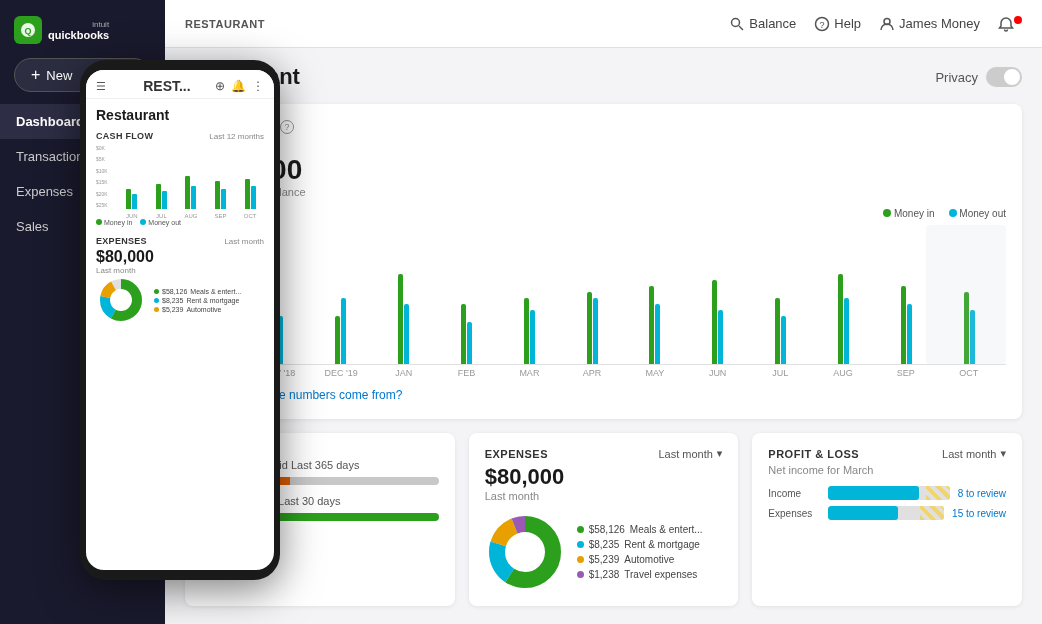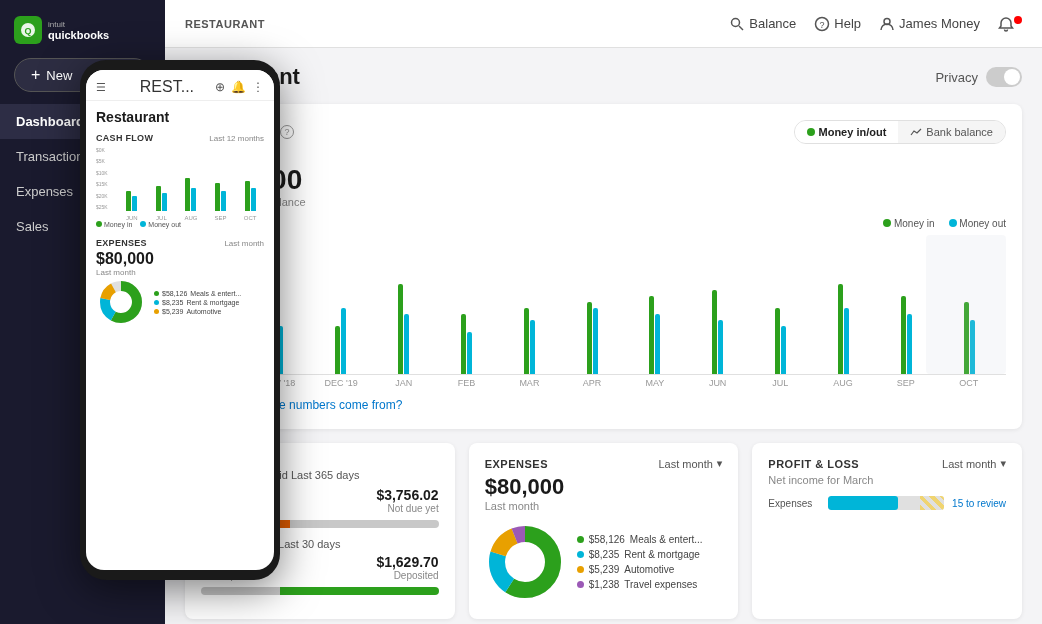--- a/index.html
+++ b/index.html
@@ -194,21 +194,21 @@
       overflow: hidden;
       display: flex;
       flex-direction: column;
     }
     .phone-topbar {
       background: #fff;
       padding: 8px 10px 4px;
       display: flex; align-items: center; justify-content: space-between;
       border-bottom: 1px solid #eee;
     }
-    .phone-title { font-size: 16px; font-weight: 400; color: #333; padding-left: 13px; }
+    .phone-title { font-size: 14px; font-weight: 700; color: #333; padding-left: 13px; }
     .phone-icons { display: flex; gap: 6px; align-items: center; }
     .phone-icon { font-size: 12px; color: #555; cursor: pointer; }
     .phone-content { flex: 1; overflow-y: auto; padding: 8px 10px; font-size: 9px; }
     .phone-rest-title { font-size: 14px; font-weight: 700; color: #1a1a1a; margin-bottom: 8px; }
     .ph-section { margin-bottom: 10px; }
     .ph-section-header { display: flex; justify-content: space-between; align-items: center; margin-bottom: 2px; }
     .ph-section-title { font-size: 9px; font-weight: 700; text-transform: uppercase; color: #333; letter-spacing: 0.3px; }
     .ph-section-sub { font-size: 8px; color: #888; }
     .ph-big { font-size: 16px; font-weight: 700; color: #1a1a1a; }
     .ph-balance-btn {
@@ -236,21 +236,21 @@
 
 <div class="sidebar">
   <div class="sidebar-logo">
     <div class="logo-icon">
       <svg width="16" height="16" viewBox="0 0 16 16">
           <circle cx="8" cy="8" r="7" fill="#fff" opacity="0.9"></circle>
           <text x="8" y="12" font-size="9" font-weight="bold" fill="#2ca01c" text-anchor="middle">Q</text>
         </svg>
     </div>
     <div>
-      <div style="font-size:8px;color:#aaa;">intuit</div>
+      <div style="font-size:8px;color:#aaa;text-align:right;">intuit</div>
       <div style="font-size:11px;font-weight:700;color:#fff;">quickbooks</div>
     </div>
   </div>
 
   <button class="new-btn">
     <span class="plus">+</span>
     <span>New</span>
   </button>
 
   <nav class="sidebar-nav">
@@ -317,32 +317,20 @@
           <div class="toggle-knob"></div>
         </div>
       </div>
     </div>
 
     <div class="cashflow-section">
       <div class="section-header">
         <div style="display:flex;align-items:center;gap:4px;">
           <span class="section-title">CASH FLOW</span>
           <div class="info-icon">?</div>
-        </div>
-        <div class="tab-group">
-          <button class="tab-btn active">
-            <span class="dot" style="background:#2ca01c;"></span>
-            <span>Money in/out</span>
-          </button>
-          <button class="tab-btn">
-            <svg width="12" height="12" viewBox="0 0 12 12" fill="none" stroke="#555" stroke-width="1.2">
-                <polyline points="1,9 4,5 7,7 11,3"></polyline>
-              </svg>
-            <span>Bank balance</span>
-          </button>
         </div>
       </div>
       <div class="section-subtitle">Last 12 months</div>
       <div class="big-amount">$44,100</div>
       <div class="amount-label">Current cash balance</div>
 
       <div class="chart-area">
         <div class="chart-legend">
           <span><span class="legend-dot" style="background:#2ca01c;"></span> <span>Money in</span></span>
           <span><span class="legend-dot" style="background:#00b5d8;"></span> <span>Money out</span></span>
@@ -430,48 +418,28 @@
 
     <div class="cards-row">
 
       <div class="card">
         <div class="card-title">INVOICES</div>
         <div style="font-size:11px;color:#555;margin-bottom:6px;">
           <span>$5,281.52 Unpaid</span>
           <span style="color:#888;"> </span>
           <span>Last 365 days</span>
         </div>
-        <div class="inv-row">
-          <div>
-            <div class="inv-amount">$1,525.50</div>
-            <div class="inv-label">Overdue</div>
-          </div>
-          <div style="text-align:right;">
-            <div class="inv-amount">$3,756.02</div>
-            <div class="inv-label">Not due yet</div>
-          </div>
-        </div>
         <div class="inv-bar-row">
           <div class="inv-bar-overdue"></div>
           <div class="inv-bar-notdue"></div>
         </div>
         <div style="font-size:11px;color:#555;margin-bottom:4px;">
           <span>$3,692.22 Paid</span>
           <span style="color:#888;"> </span>
           <span>Last 30 days</span>
-        </div>
-        <div class="inv-row">
-          <div>
-            <div class="inv-amount">$2,062.52</div>
-            <div class="inv-label">Not deposited</div>
-          </div>
-          <div style="text-align:right;">
-            <div class="inv-amount">$1,629.70</div>
-            <div class="inv-label">Deposited</div>
-          </div>
         </div>
         <div class="inv-bar-row">
           <div class="inv-bar-notdue" style="flex:2;"></div>
           <div class="inv-bar-green"></div>
         </div>
       </div>
 
       <div class="card">
         <div style="display:flex;justify-content:space-between;align-items:center;margin-bottom:4px;">
           <div class="card-title">EXPENSES</div>
@@ -520,20 +488,28 @@
         <div style="display:flex;justify-content:space-between;align-items:center;margin-bottom:4px;">
           <div class="card-title">PROFIT &amp; LOSS</div>
           <div style="display:flex;align-items:center;gap:4px;font-size:11px;color:#555;">
             <span>Last month</span>
             <span>▾</span>
           </div>
         </div>
         <div class="amount-label">Net income for March</div>
 
         <div style="margin-top:8px;">
+          <div class="pl-row">
+            <span style="width:52px;font-size:10px;color:#555;">Income</span>
+            <div class="pl-bar-wrap">
+              <div class="pl-bar-fill" style="width:75%;background:#00b5d8;"></div>
+              <div class="pl-bar-stripe"></div>
+            </div>
+            <span class="pl-review">8 to review</span>
+          </div>
           <div class="pl-row" style="margin-top:6px;">
             <span style="width:52px;font-size:10px;color:#555;">Expenses</span>
             <div class="pl-bar-wrap">
               <div class="pl-bar-fill" style="width:60%;background:#00b5d8;"></div>
               <div class="pl-bar-stripe"></div>
             </div>
             <span class="pl-review">15 to review</span>
           </div>
         </div>
       </div>

